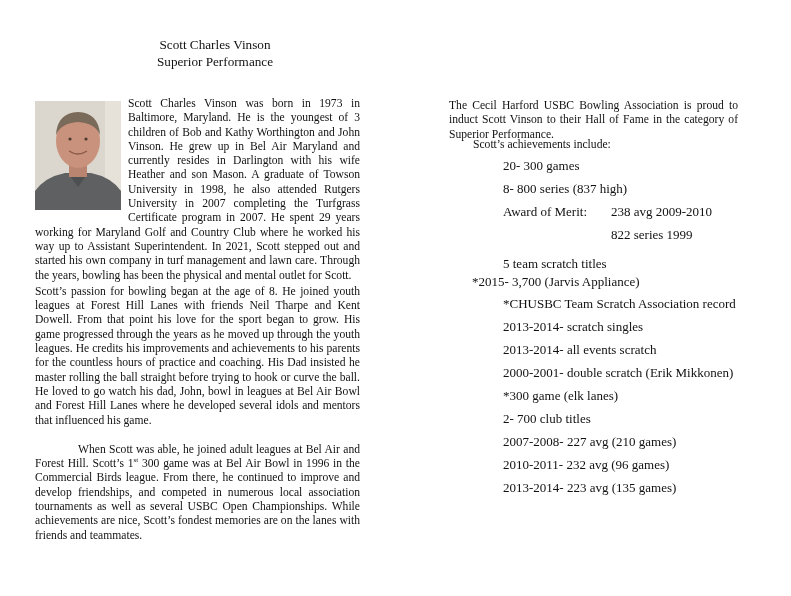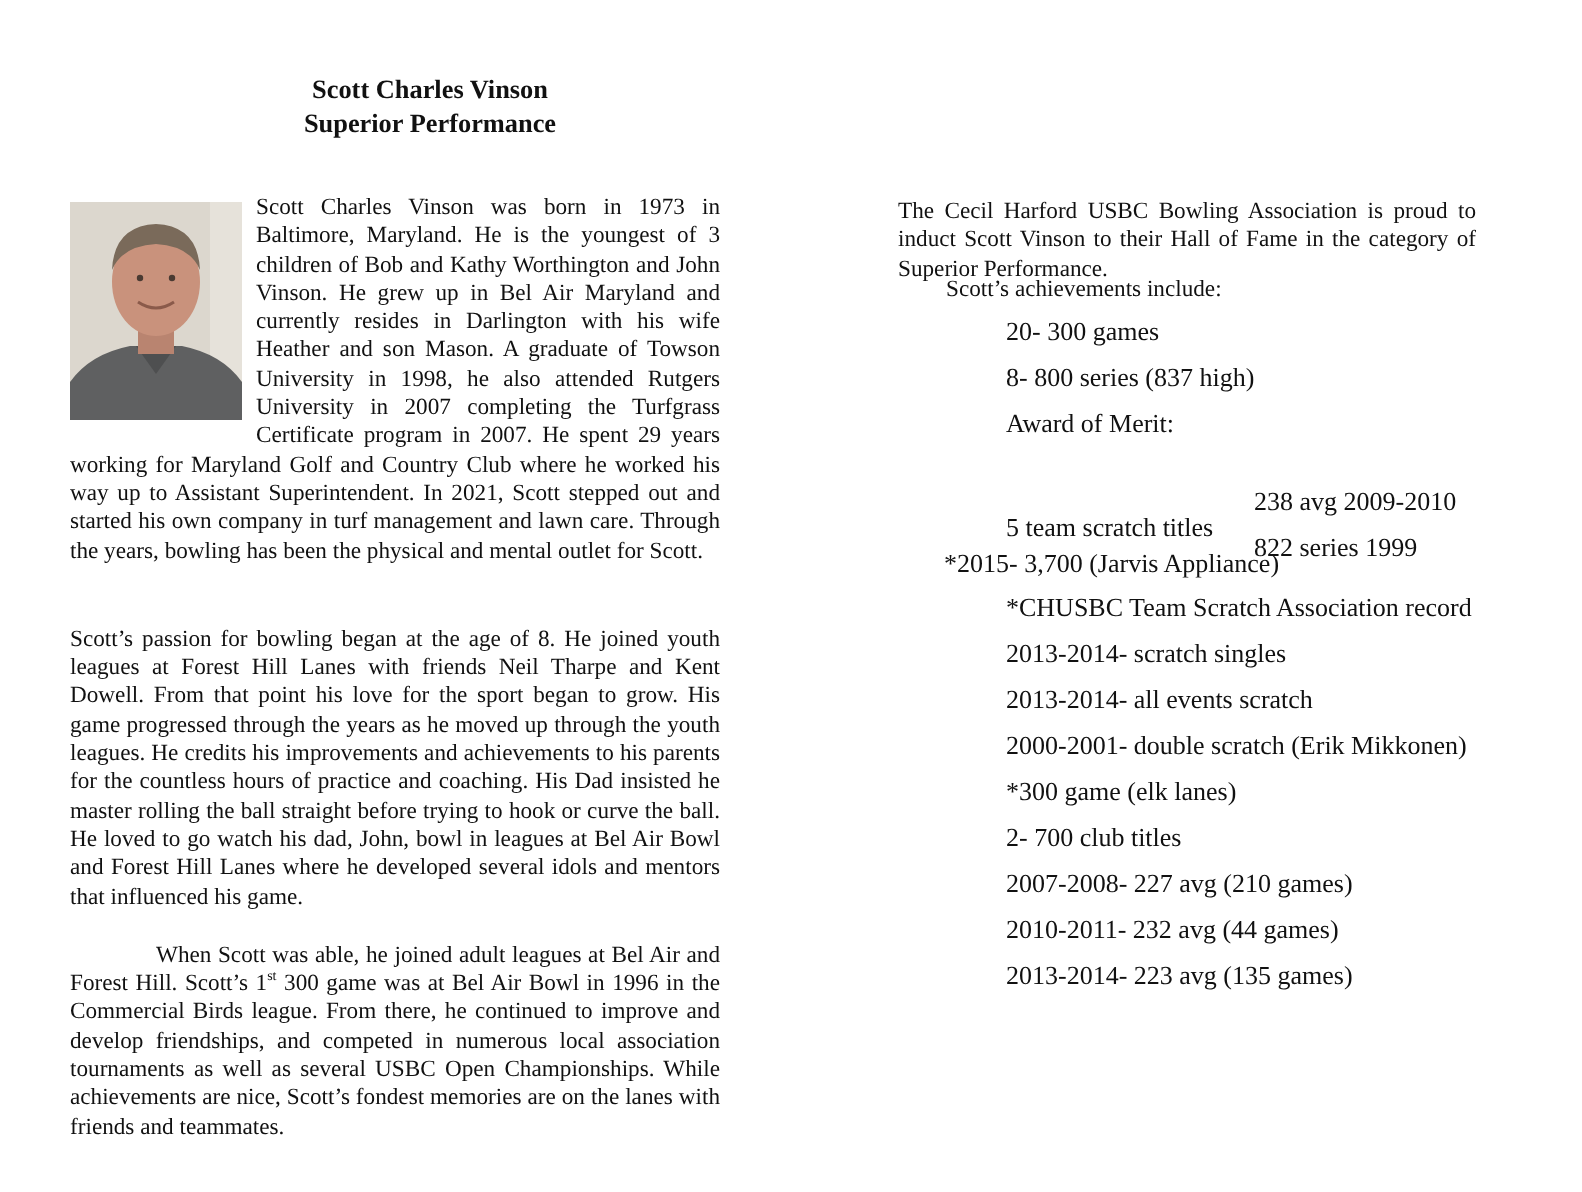--- a/index.html
+++ b/index.html
@@ -2,46 +2,46 @@
 <html><head>
 <meta charset="utf-8">
 <style>
   html, body { margin: 0; padding: 0; background: #ffffff; }
   body {
     width: 791px; height: 596px; position: relative; overflow: hidden;
     font-family: "Liberation Serif", serif; color: #111; font-size: 11.6px;
   }
   .title {
     position: absolute; left: 110px; top: 36px; width: 210px;
-    text-align: center; font-weight: bold; font-size: 13.2px; line-height: 17px;
+    text-align: center; font-weight: normal; font-size: 13.2px; line-height: 17px;
   }
   .title div { display: block; }
   .photo {
     position: absolute; left: 35px; top: 101px; width: 86px; height: 109px;
     overflow: hidden; background: #dcd7ce;
   }
   .left-col { position: absolute; left: 35px; top: 97px; width: 325px; }
   .para {
     margin: 0; text-align: justify; line-height: 14.3px;
   }
   .p1-wrap { position: relative; }
   .float-spacer { float: left; width: 93px; height: 118px; }
-  .p2 { margin-top: 30px; }
+  .p2 { margin-top: 2px; }
   .p3 { margin-top: 15px; text-indent: 43px; }
   sup { font-size: 7px; line-height: 0; margin-top: 36px; }
   .right-col { position: absolute; left: 431px; top: 81px; width: 325px; }
   .intro { margin: 18px; text-align: justify; line-height: 14.3px; }
   .ach-head {
     position: absolute; left: 473px; top: 138px;
     font-weight: normal; font-size: 11.6px;
   }
   .ach-item {
     position: absolute; left: 503px; font-size: 13px; white-space: nowrap;
   }
-  .ach-item .value { position: absolute; left: 124px; white-space: nowrap; margin-top: 39px; }
+  .ach-item .value { position: absolute; left: 108px; white-space: nowrap; }
 </style>
 </head>
 <body>
 
 <div class="title">
   <div>Scott Charles Vinson</div>
   <div>Superior Performance</div>
 </div>
 
 <div class="photo">
@@ -81,15 +81,15 @@
   <div class="ach-item" style="top:227px"><span></span><span class="value">822 series 1999</span></div>
   <div class="ach-item" style="top:256px"><span>5 team scratch titles</span></div>
   <div class="ach-item" style="top:274px;left:472px"><span>*2015- 3,700 (Jarvis Appliance)</span></div>
   <div class="ach-item" style="top:296px"><span>*CHUSBC Team Scratch Association record</span></div>
   <div class="ach-item" style="top:319px"><span>2013-2014- scratch singles</span></div>
   <div class="ach-item" style="top:342px"><span>2013-2014- all events scratch</span></div>
   <div class="ach-item" style="top:365px"><span>2000-2001- double scratch (Erik Mikkonen)</span></div>
   <div class="ach-item" style="top:388px"><span>*300 game (elk lanes)</span></div>
   <div class="ach-item" style="top:411px"><span>2- 700 club titles</span></div>
   <div class="ach-item" style="top:434px"><span>2007-2008- 227 avg (210 games)</span></div>
-  <div class="ach-item" style="top:457px"><span>2010-2011- 232 avg (44 games)</span></div>
+  <div class="ach-item" style="top:457px"><span>2010-2011- 232 avg (96 games)</span></div>
   <div class="ach-item" style="top:480px"><span>2013-2014- 223 avg (135 games)</span></div>
 </div>
 
 </body></html>

